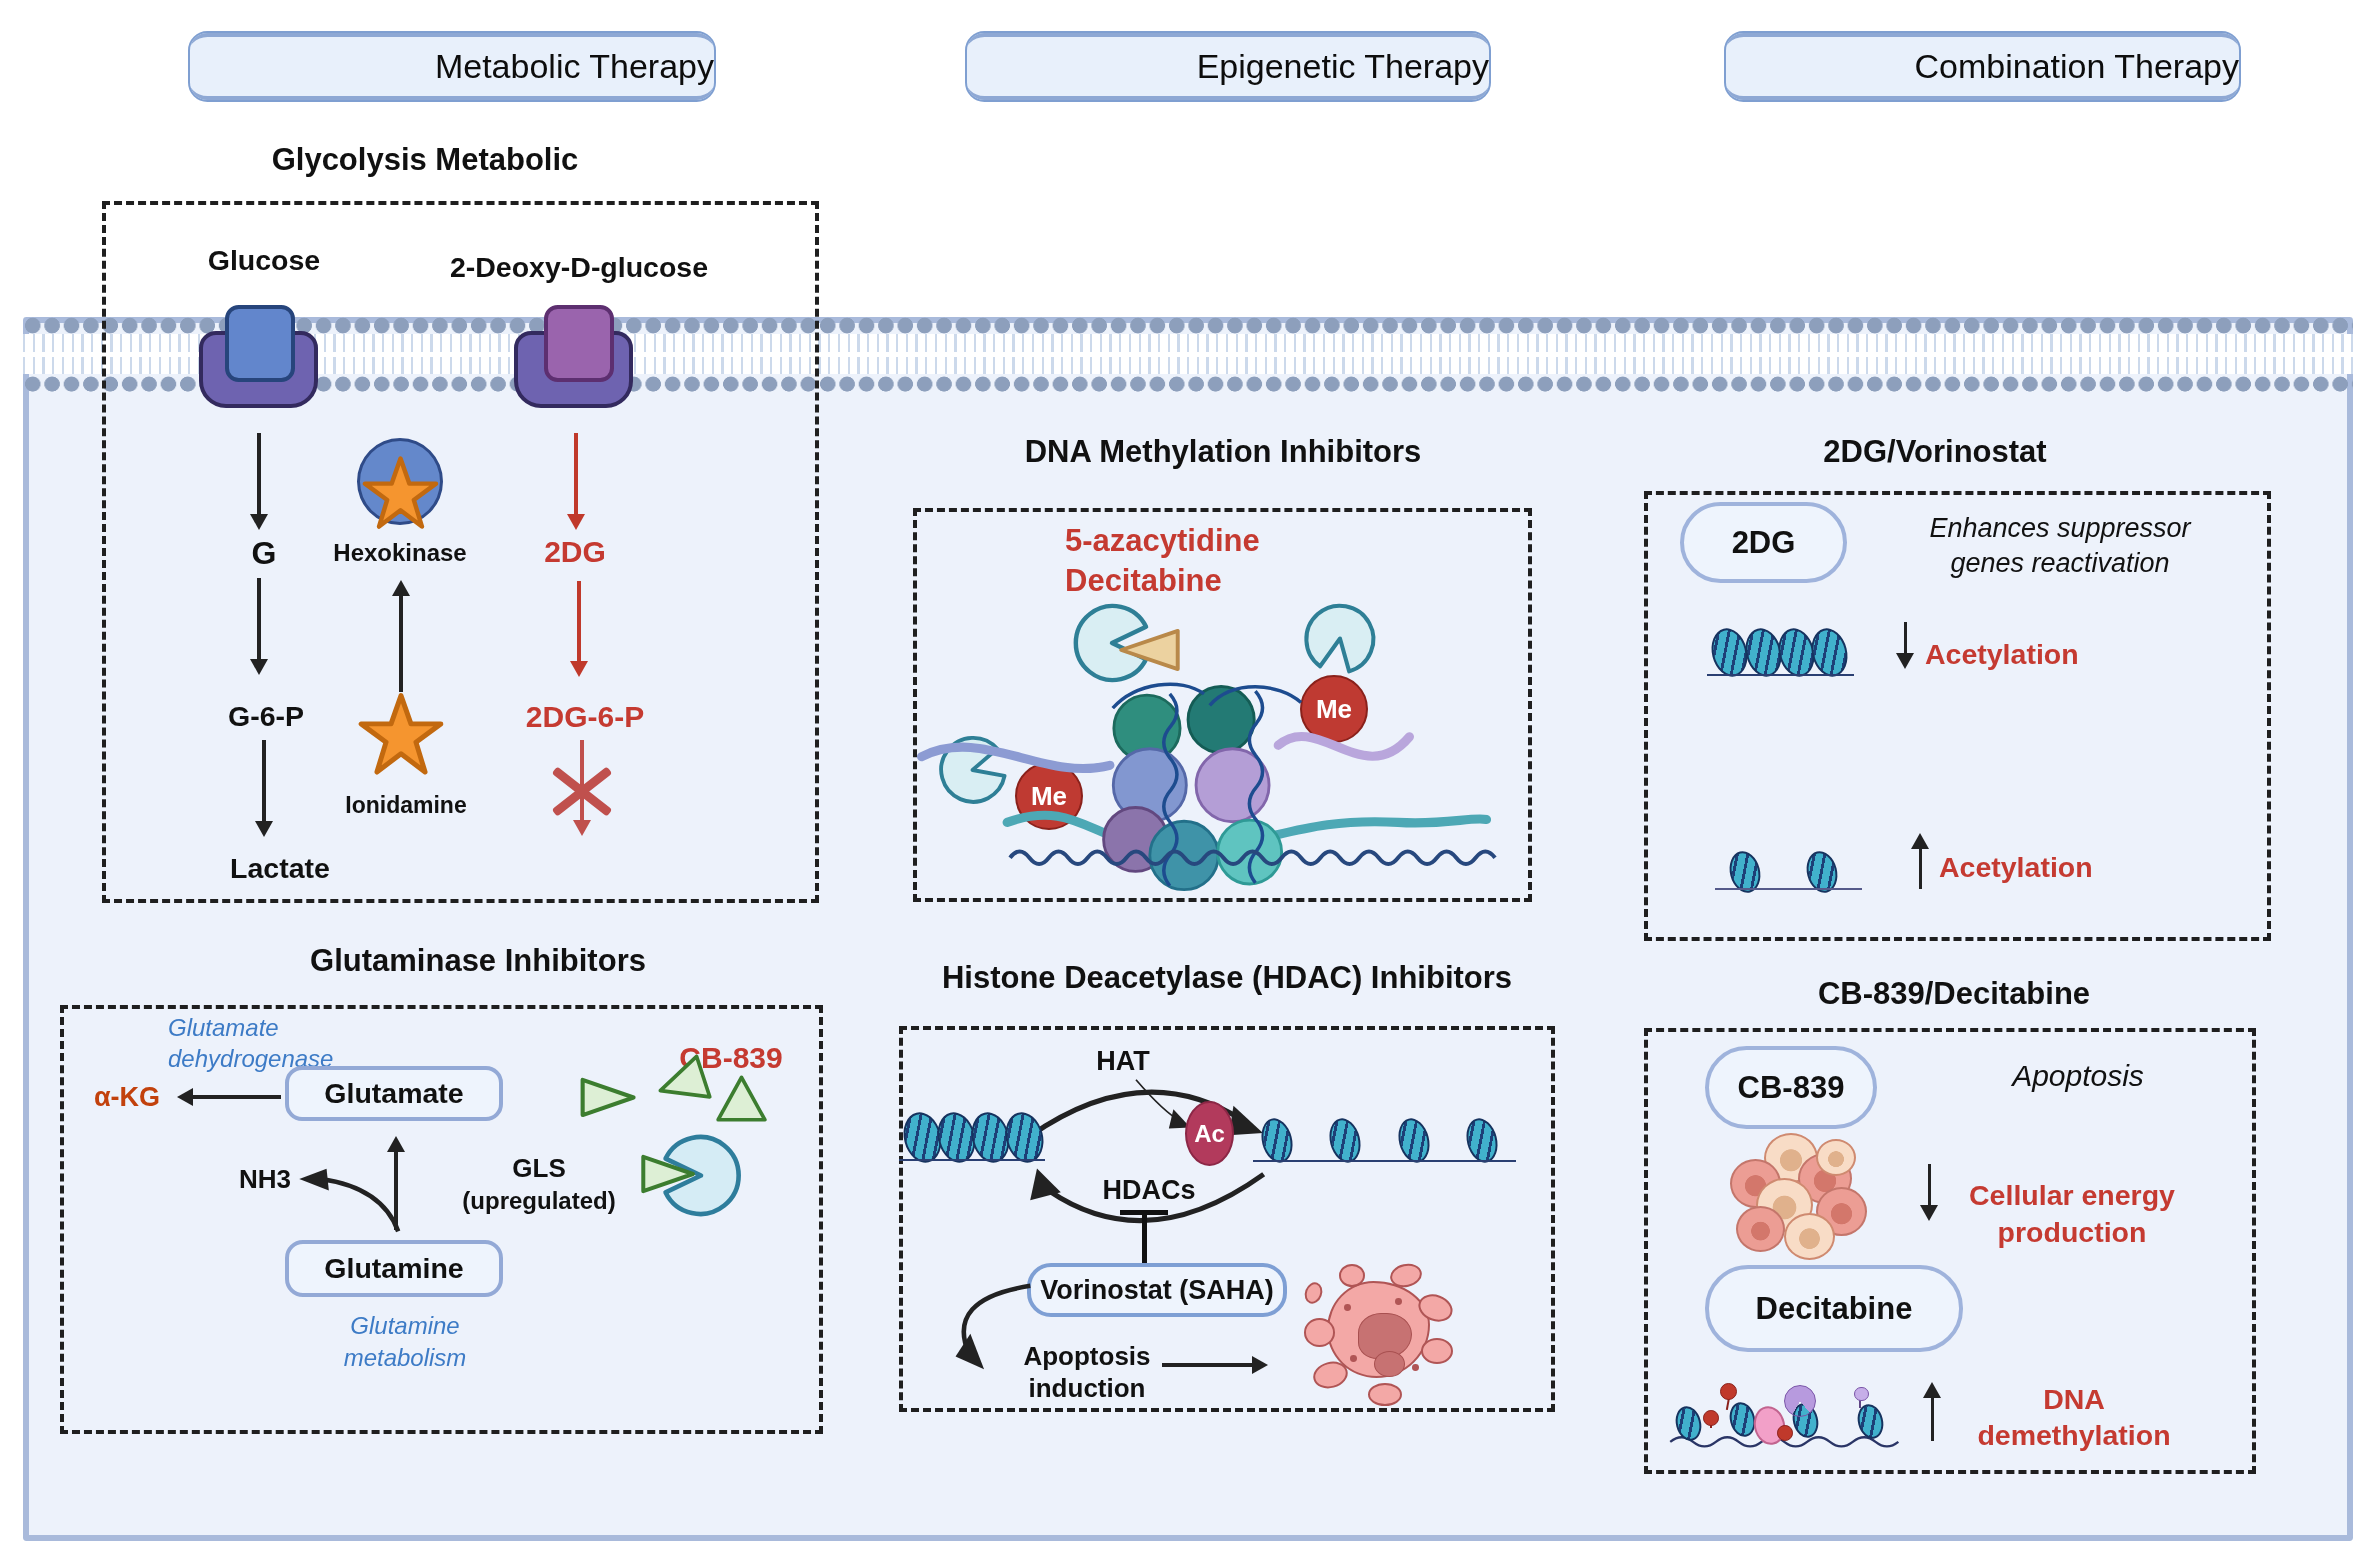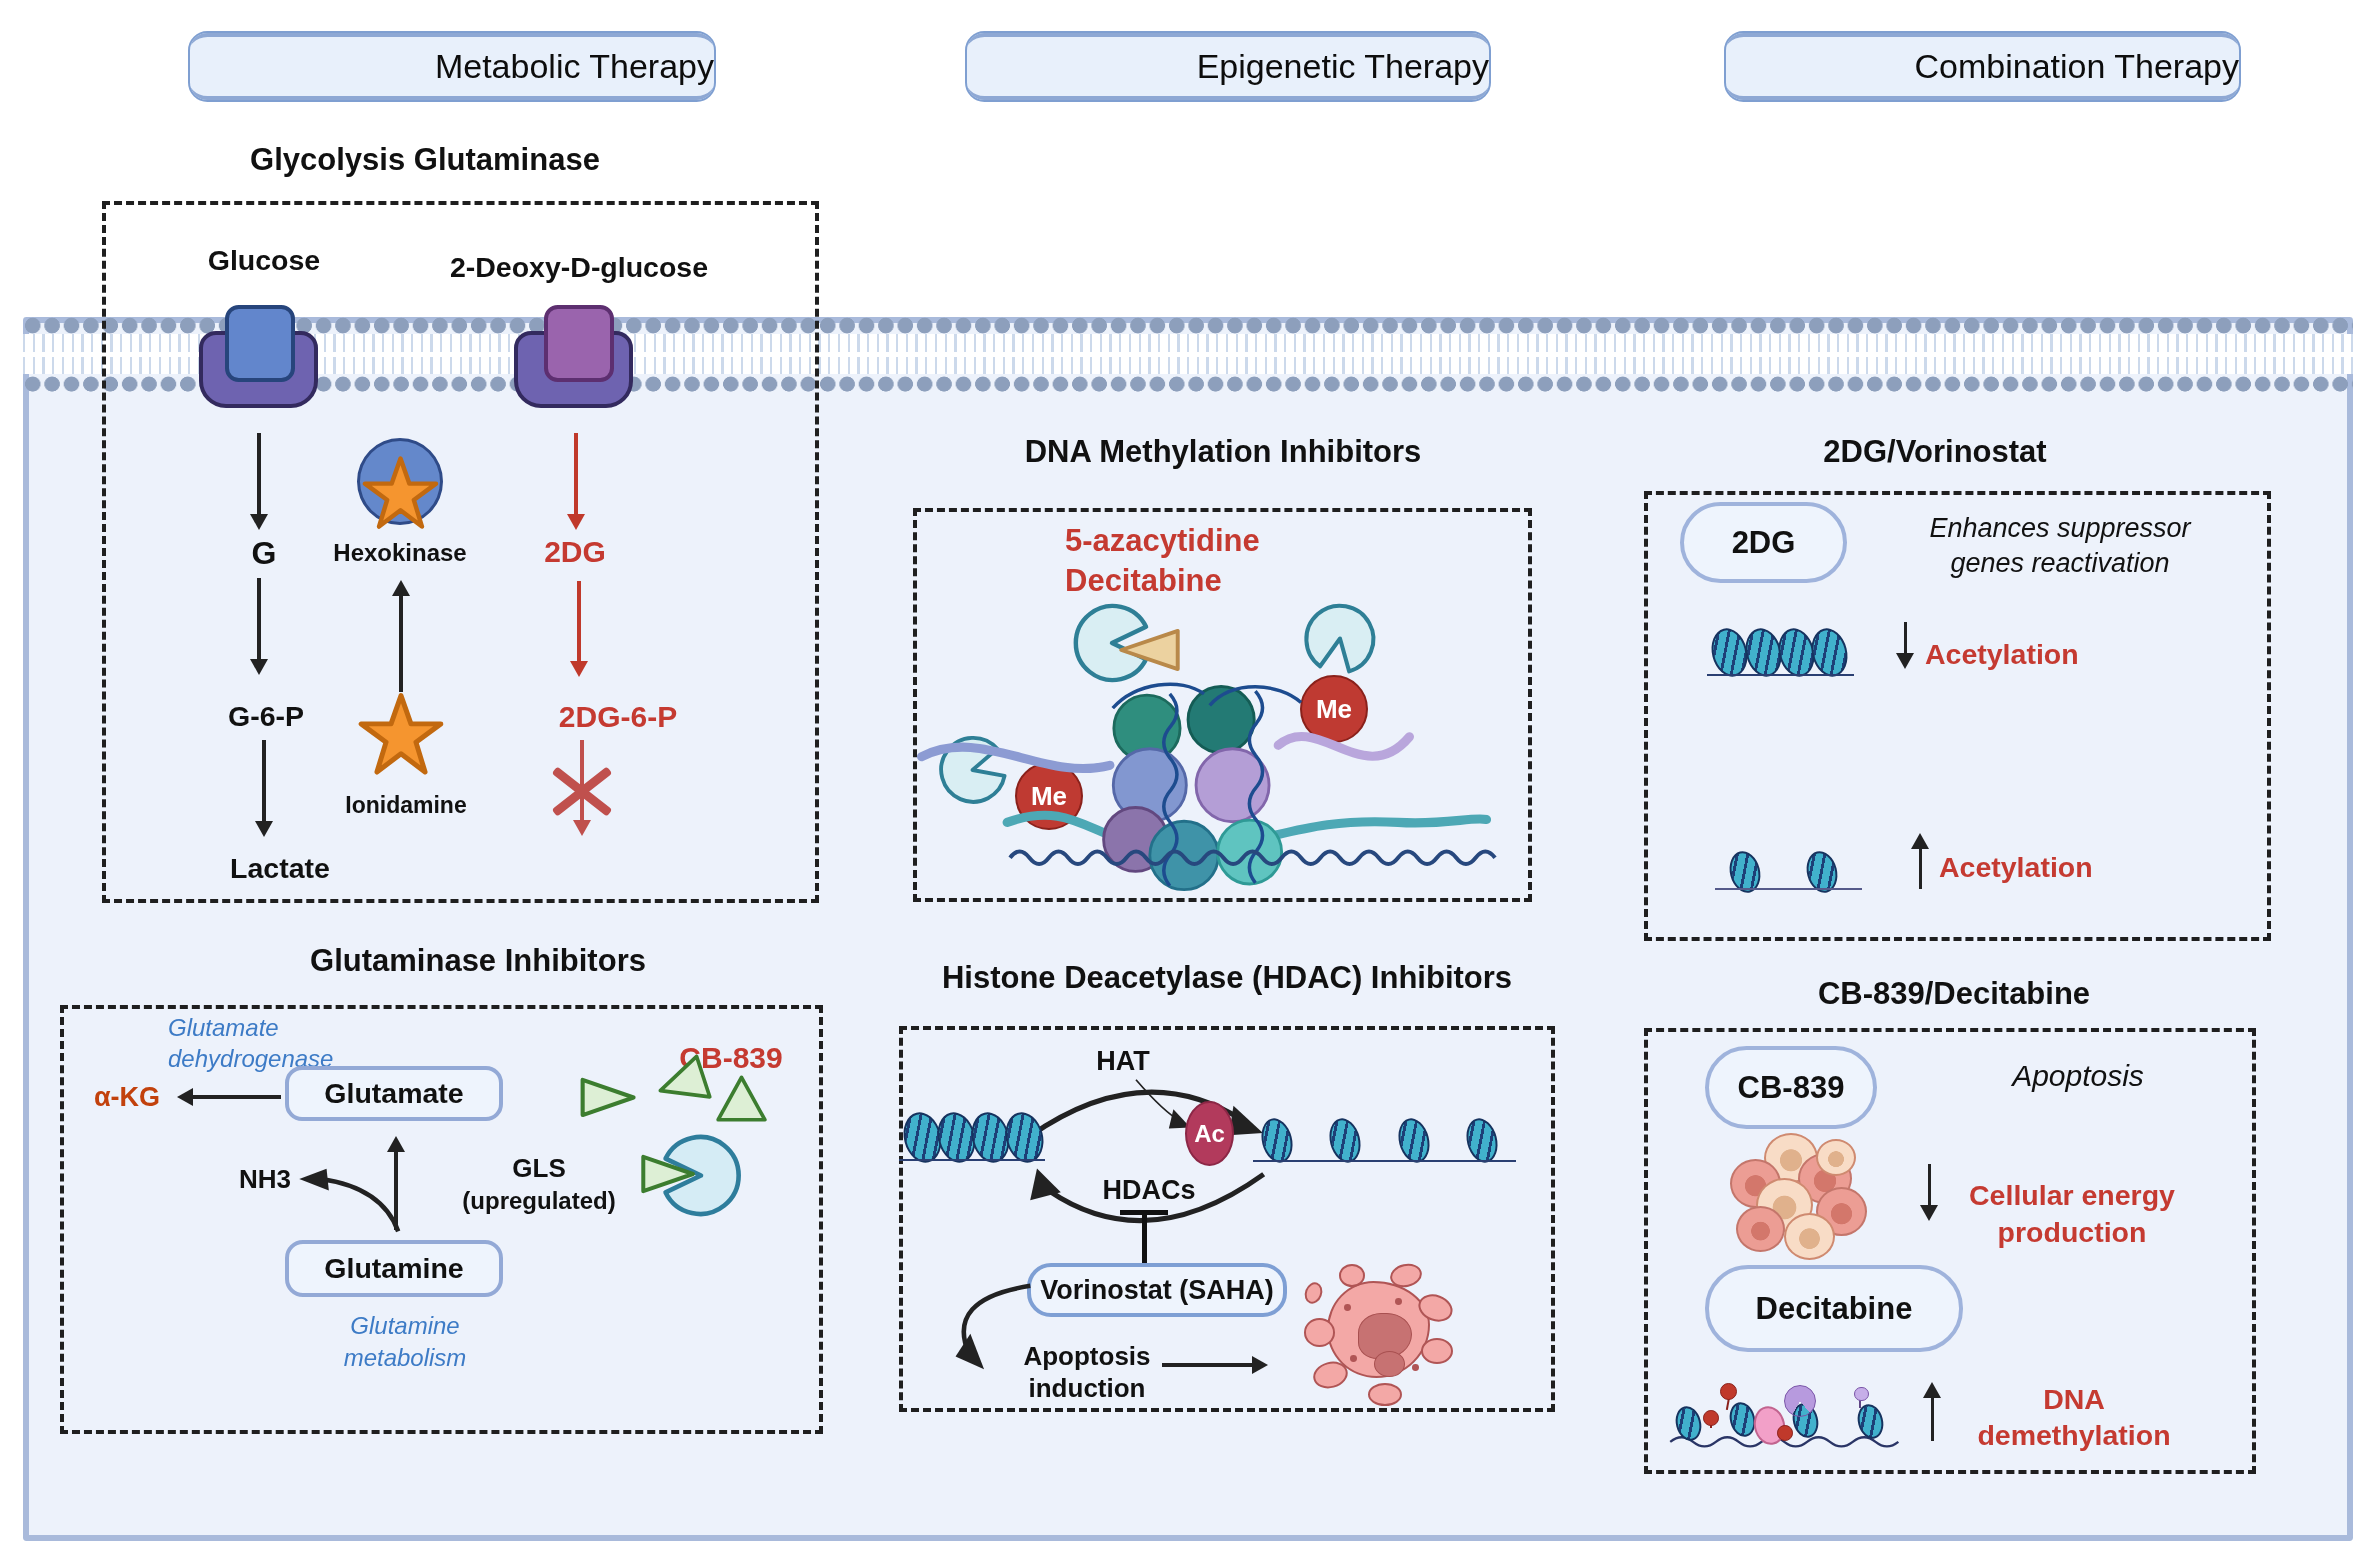--- a/index.html
+++ b/index.html
@@ -73,21 +73,21 @@
   <div class="hdr" style="left:188px;width:528px;">
       <span>Metabolic Therapy</span>
     </div>
   <div class="hdr" style="left:965px;width:526px;">
       <span>Epigenetic Therapy</span>
     </div>
   <div class="hdr" style="left:1724px;width:517px;">
       <span>Combination Therapy</span>
     </div>
 
-  <div class="t bold ctr" style="left:425px;top:142px;font-size:31px;">Glycolysis Glutaminase</div>
+  <div class="t bold ctr" style="left:425px;top:142px;font-size:31px;">Glycolysis Metabolic</div>
   <div class="t bold ctr" style="left:478px;top:943px;font-size:31px;">Glutaminase Inhibitors</div>
   <div class="t bold ctr" style="left:1223px;top:434px;font-size:31px;">DNA Methylation Inhibitors</div>
   <div class="t bold ctr" style="left:1227px;top:960px;font-size:31px;">Histone Deacetylase (HDAC) Inhibitors</div>
   <div class="t bold ctr" style="left:1935px;top:434px;font-size:31px;">2DG/Vorinostat</div>
   <div class="t bold ctr" style="left:1954px;top:976px;font-size:31px;">CB-839/Decitabine</div>
 
   <div class="dashed" style="left:102px;top:201px;width:717px;height:702px;"></div>
   <div class="dashed" style="left:60px;top:1005px;width:763px;height:429px;"></div>
   <div class="dashed" style="left:913px;top:508px;width:619px;height:394px;"></div>
   <div class="dashed" style="left:899px;top:1026px;width:656px;height:386px;"></div>
@@ -118,21 +118,21 @@
   <div class="t bold ctr" style="left:406px;top:792px;font-size:23px;">Ionidamine</div>
 
   <div class="arr down" style="left:257px;top:578px;height:91px;"></div>
   <div class="t bold ctr" style="left:266px;top:700px;font-size:28.5px;">G-6-P</div>
   <div class="arr down" style="left:262px;top:740px;height:91px;"></div>
   <div class="t bold ctr" style="left:280px;top:852px;font-size:28.5px;">Lactate</div>
 
   <div class="arr down" style="left:574px;top:433px;height:91px;--c:#c0392b;"></div>
   <div class="t bold red ctr" style="left:575px;top:535px;font-size:30px;">2DG</div>
   <div class="arr down" style="left:577px;top:581px;height:90px;--c:#c0392b;"></div>
-  <div class="t bold red ctr" style="left:618px;top:700px;font-size:30px;">2DG-6-P</div>
+  <div class="t bold red ctr" style="left:585px;top:700px;font-size:30px;">2DG-6-P</div>
   <div class="arr down" style="left:580px;top:740px;height:90px;--c:#c0504d;"></div>
   <div class="xbar" style="left:547px;top:787px;transform:rotate(38deg);"></div>
   <div class="xbar" style="left:547px;top:787px;transform:rotate(-38deg);"></div>
 
   <div class="t ital blue" style="left:168px;top:1014px;font-size:24px;">Glutamate</div>
   <div class="t ital blue" style="left:168px;top:1045px;font-size:24px;">dehydrogenase</div>
   <div class="t bold akg ctr" style="left:127px;top:1082px;font-size:27px;">α-KG</div>
   <div class="arrh left" style="left:183px;top:1095px;width:98px;"></div>
   <div class="pill" style="left:285px;top:1066px;width:218px;height:55px;border-radius:17px;font-size:28.5px;">
       <span>Glutamate</span>

